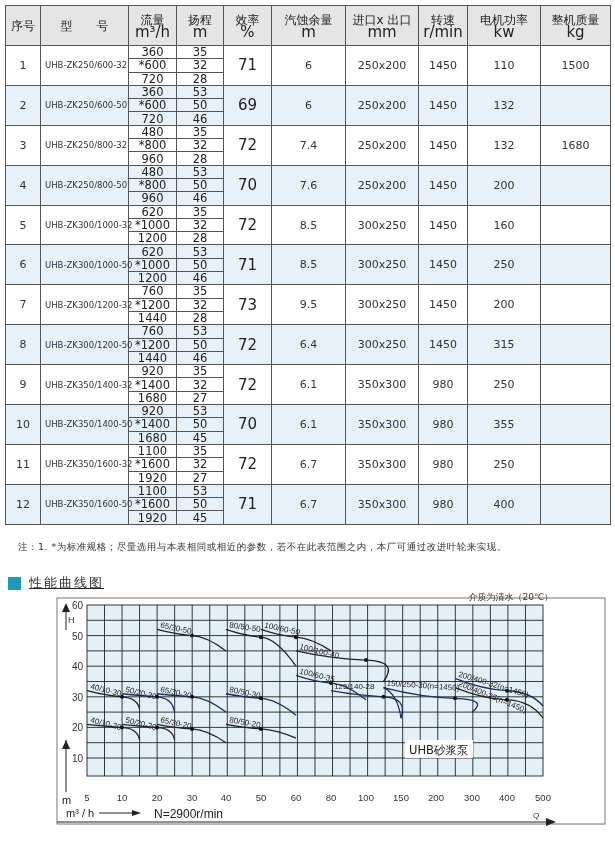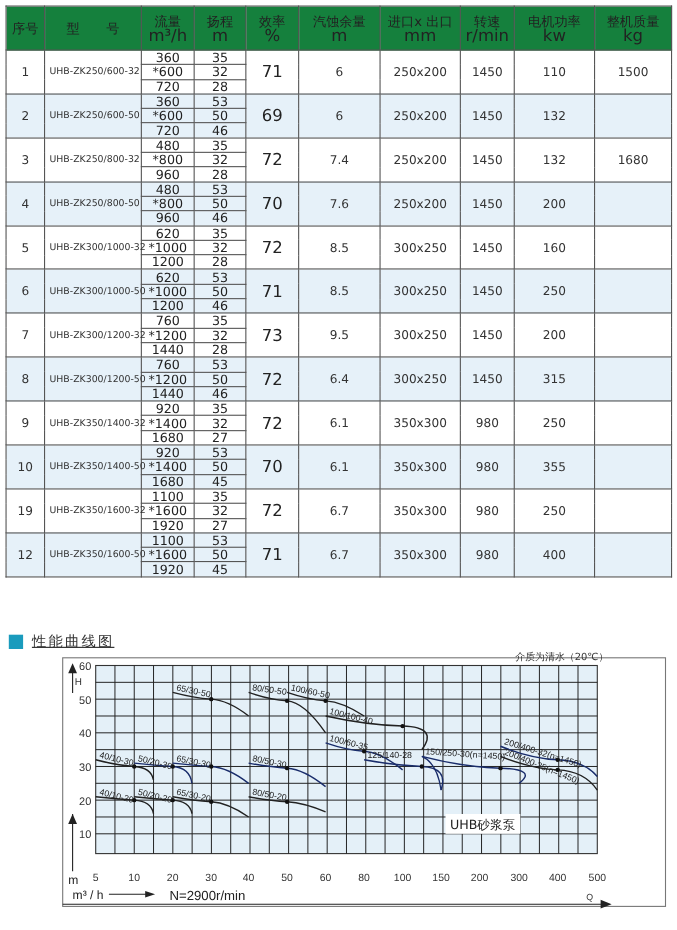--- a/index.html
+++ b/index.html
@@ -1,19 +1,19 @@
 <!DOCTYPE html>
 <html><head>
 <meta charset="utf-8">
 <style>
   html,body{margin:0;padding:0;background:#fff;}
   body{width:615px;height:845px;position:relative;overflow:hidden;font-family:"DejaVu Sans","Liberation Sans",sans-serif;color:#222;}
   .tbl{position:absolute;left:5px;top:5px;width:605px;border-collapse:collapse;table-layout:fixed;}
   .tbl td,.tbl th{border:1px solid #555;padding:0;text-align:center;vertical-align:middle;}
-  .tbl th{background:#15803d;height:39px;font-weight:normal;font-size:12px;line-height:12px;color:#222;margin-left:48px;}
+  .tbl th{background:#e5e5e5;height:39px;font-weight:normal;font-size:12px;line-height:12px;color:#222;margin-left:48px;}
   .tbl th .u{font-size:15px;}
   .tbl td.c{font-size:11px;color:#333;}
   .tbl td.m{font-size:8.5px;color:#333;text-align:left;padding-left:4px;white-space:nowrap;}
   .tbl tr.alt td{background:#e6f1f9;}
   .tbl tr.alt td.sub{background:#e6f1f9;}
   .tbl td.sub{font-size:11.5px;height:12px;line-height:12px;color:#222;}
   .tbl td.big{font-size:15px;}
   .notes{position:absolute;left:18px;top:538px;font-size:9.5px;color:#333;line-height:17px;letter-spacing:.5px;}
   .notes .n2{padding-left:20px;}
   .sect{position:absolute;left:8px;top:575px;height:16px;display:flex;align-items:center;text-decoration:underline;}
@@ -274,21 +274,21 @@
       </tr>
       <tr class="alt" style="height: 13.3px;">
         <td class="sub">*1400</td>
         <td class="sub">50</td>
       </tr>
       <tr class="alt" style="height: 13.3px;">
         <td class="sub">1680</td>
         <td class="sub">45</td>
       </tr>
       <tr style="height: 13.3px;">
-        <td class="c" rowspan="3">19</td>
+        <td class="c" rowspan="3">11</td>
         <td class="m" rowspan="3">UHB-ZK350/1600-32</td>
         <td class="sub">1100</td>
         <td class="sub">35</td>
         <td class="big" rowspan="3">72</td>
         <td class="c" rowspan="3">6.7</td>
         <td class="c" rowspan="3">350x300</td>
         <td class="c" rowspan="3">980</td>
         <td class="c" rowspan="3">250</td>
         <td class="c" rowspan="3"></td>
       </tr>
@@ -317,20 +317,21 @@
         <td class="sub">50</td>
       </tr>
       <tr class="alt" style="height: 13.3px;">
         <td class="sub">1920</td>
         <td class="sub">45</td>
       </tr>
     </tbody>
 </table>
 
 <div class="notes">
+  <div>注：1. *为标准规格；尽量选用与本表相同或相近的参数，若不在此表范围之内，本厂可通过改进叶轮来实现。</div>
 </div>
 
 <div class="sect">
   <div class="sq"></div>
   <div class="t">性能曲线图</div>
 </div>
 
 <div class="chartwrap">
   <svg id="chart" width="615" height="255" viewBox="0 590 615 255" xmlns="http://www.w3.org/2000/svg">
       <rect x="57" y="598" width="548" height="226" fill="none" stroke="#777" stroke-width="1"></rect>

